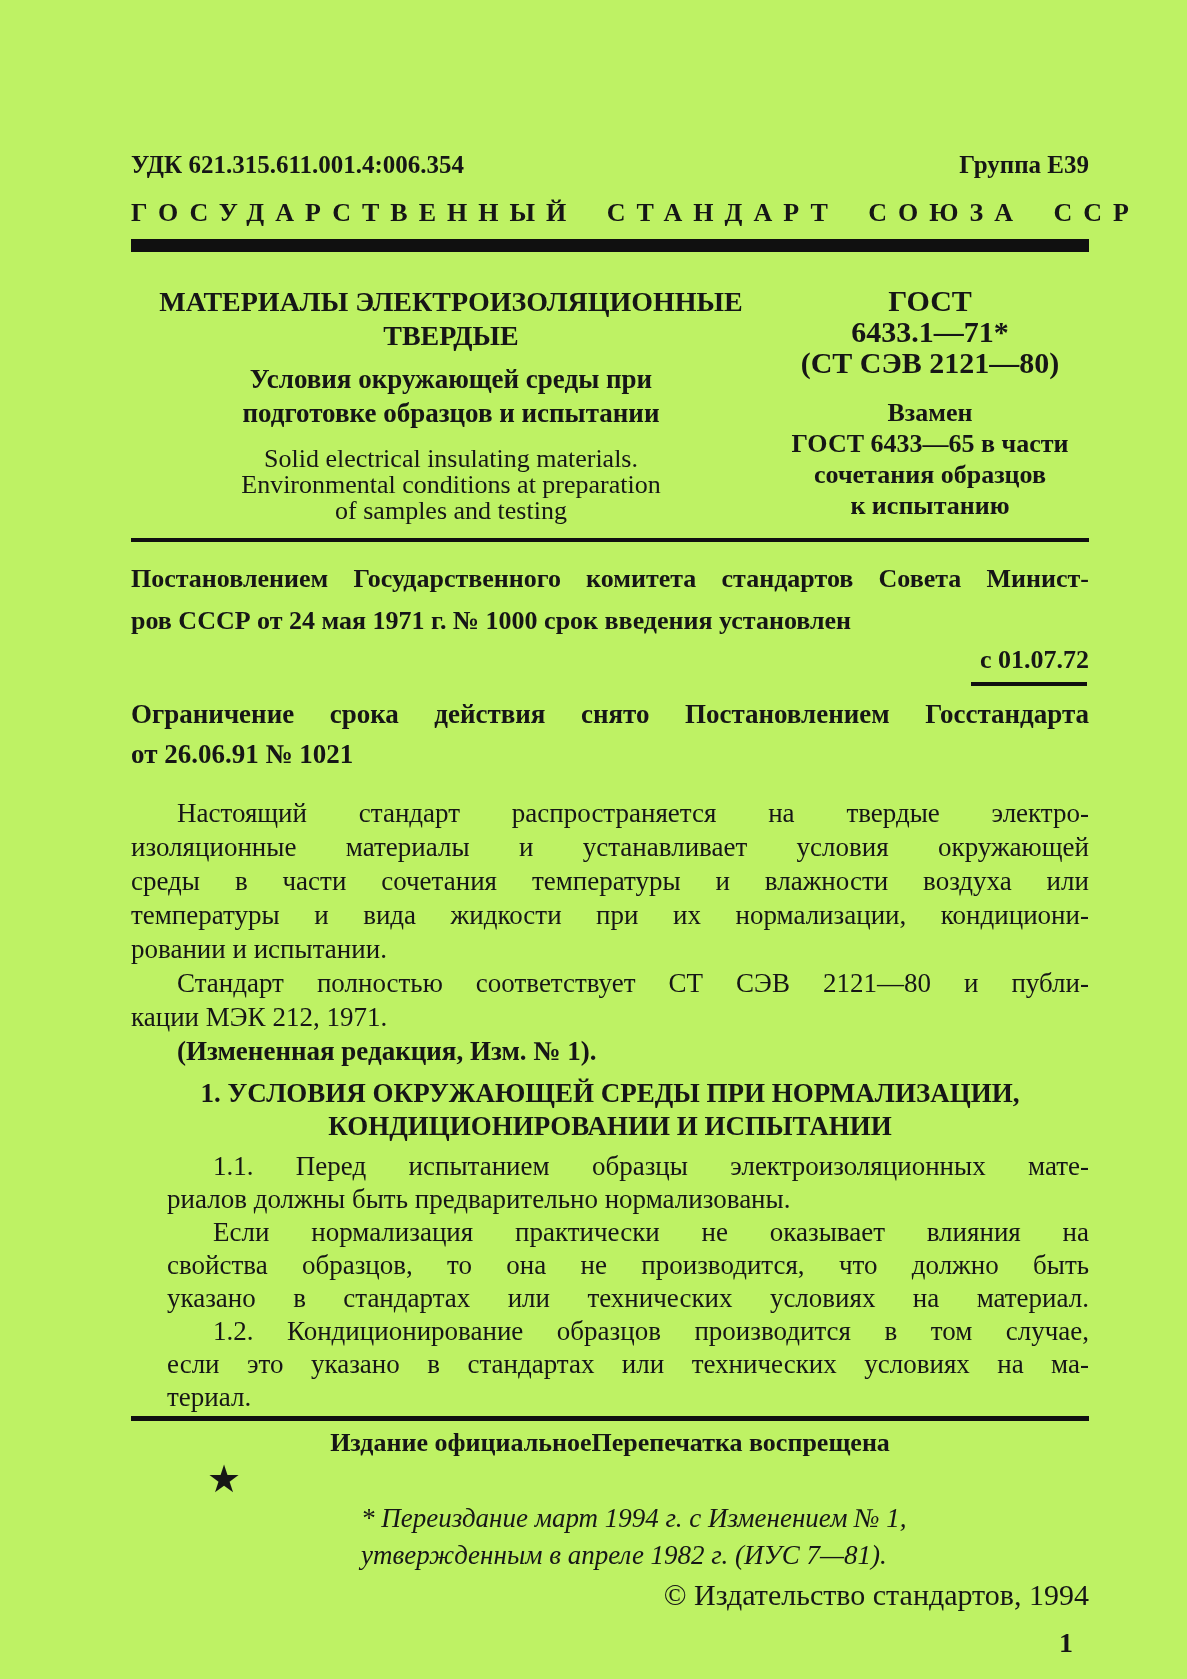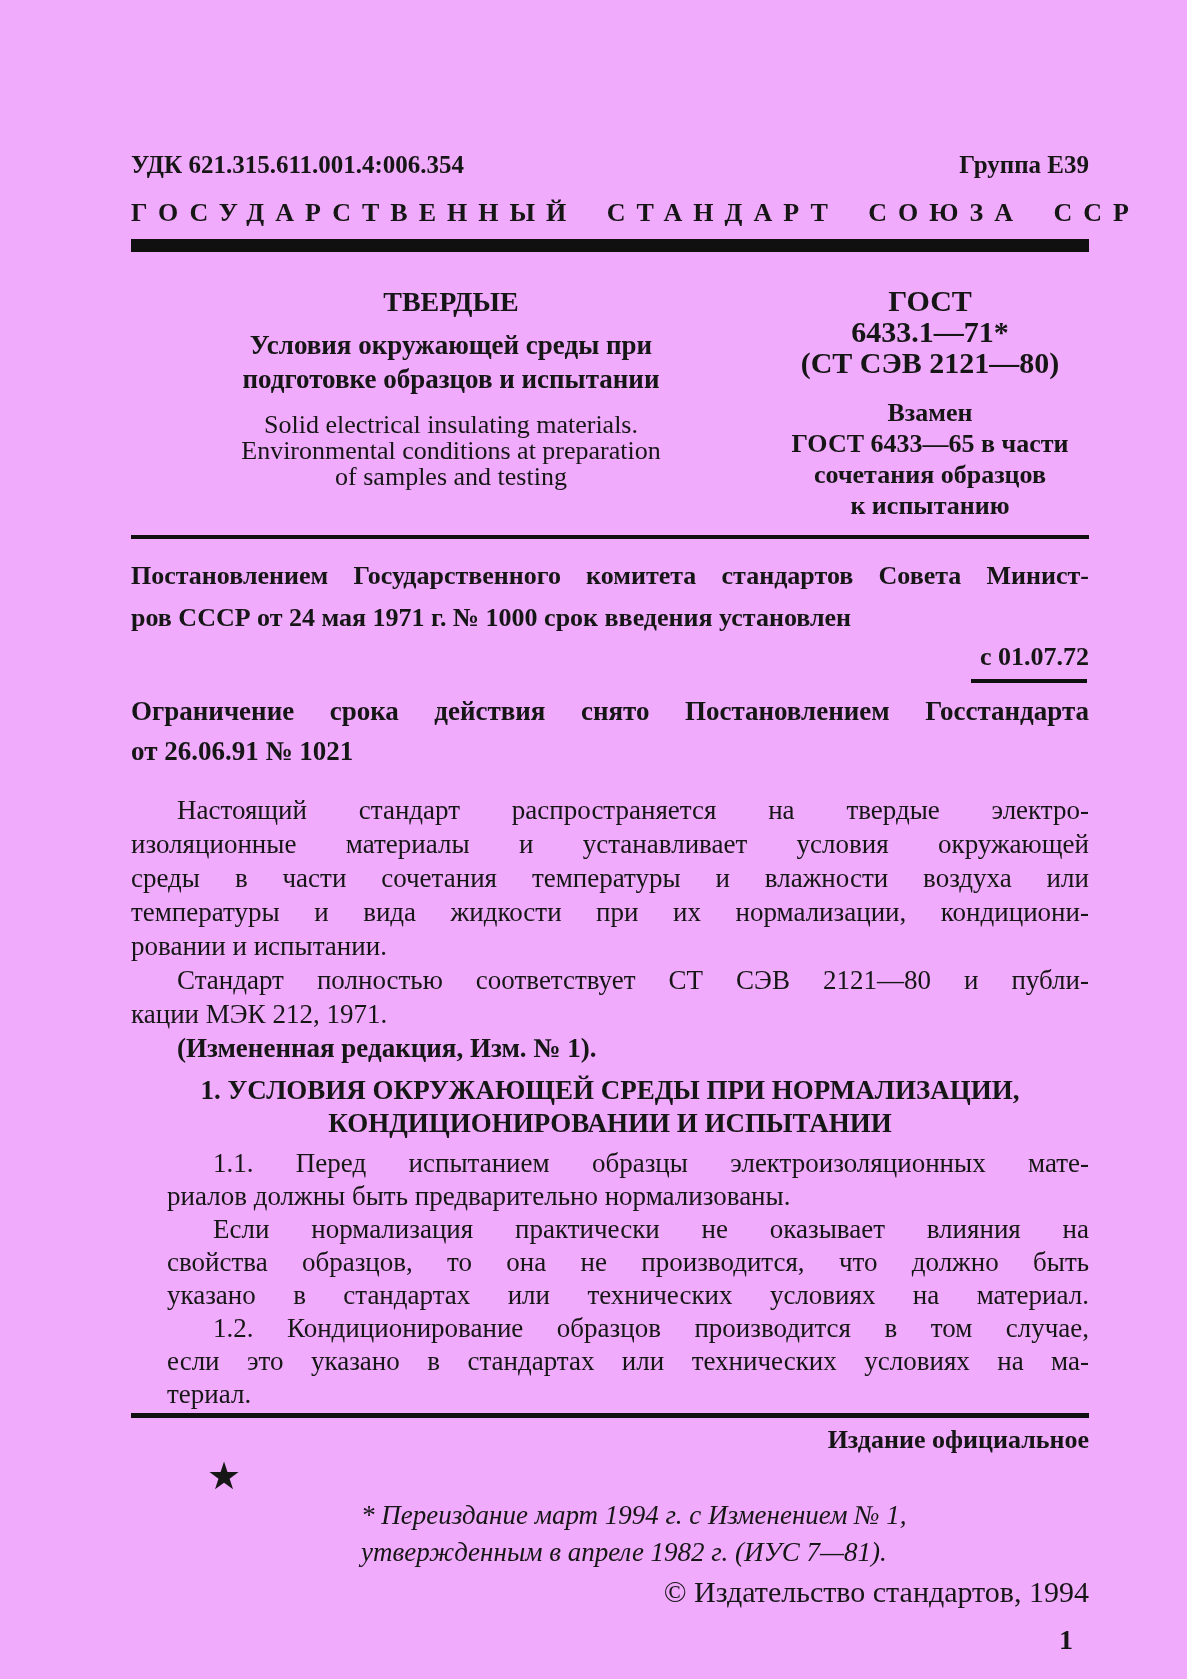--- a/index.html
+++ b/index.html
@@ -1,21 +1,21 @@
 <!DOCTYPE html>
 <html lang="ru"><head>
 <meta charset="utf-8">
 <style>
   html, body { margin: 0; padding: 0; background: #888; }
   .page {
     position: relative;
     width: 1187px;
     height: 1679px;
     margin: 0 auto;
-    background: #f0abfc;
+    background: #bef264;
     color: #161616;
     font-family: "Liberation Serif", "DejaVu Serif", serif;
     overflow: hidden;
   }
   .content {
     position: absolute;
     left: 131px;
     top: 0;
     width: 958px;
   }
@@ -91,21 +91,21 @@
   .section-heading > div { text-align: center; }
   .sec-body { margin-top: 7px; }
   
   .lines-justify > div { text-align: justify; text-align-last: justify; }
   .lines-justify > div:last-child { text-align-last: left; }
   .lines-justify-all > div { text-align: justify; text-align-last: justify; }
   .indent-first > div:first-child { text-indent: 46px; }
   
   .footer-rule { height: 5px; background: #101010; margin-top: 2px; }
   .footer-row {
-    display: flex; justify-content: flex-end;
+    display: flex; justify-content: center;
     margin-top: 7px;
     font-weight: bold; font-size: 26px; line-height: 30px;
   }
   .star {
     margin-top: 2px; margin-left: 76px;
     font-size: 38px; line-height: 38px;
     font-family: "DejaVu Sans", sans-serif;
   }
   .reissue-note {
     margin-top: 2px; margin-left: 230px;
@@ -136,20 +136,21 @@
       <span>Группа Е39</span>
     </div>
 
     <div class="state-heading">ГОСУДАРСТВЕННЫЙ СТАНДАРТ СОЮЗА ССР</div>
 
     <div class="bar"></div>
 
     <div class="title-section">
       <div class="title-left">
         <div class="title-ru">
+            <div>МАТЕРИАЛЫ ЭЛЕКТРОИЗОЛЯЦИОННЫЕ</div>
             <div>ТВЕРДЫЕ</div>
           </div>
         <div class="subtitle-ru">
             <div>Условия окружающей среды при</div>
             <div>подготовке образцов и испытании</div>
           </div>
         <div class="title-en">
             <div>Solid electrical insulating materials.</div>
             <div>Environmental conditions at preparation</div>
             <div>of samples and testing</div>
@@ -219,20 +220,21 @@
     <div class="body-para tight lines-justify indent-first">
         <div>1.2. Кондиционирование образцов производится в том случае,</div>
         <div>если это указано в стандартах или технических условиях на ма-</div>
         <div>териал.</div>
       </div>
 
     <div class="footer-rule"></div>
 
     <div class="footer-row">
       <span>Издание официальное</span>
+      <span>Перепечатка воспрещена</span>
     </div>
 
     <div class="star">★</div>
 
     <div class="reissue-note">
         <div>* Переиздание март 1994 г. с Изменением № 1,</div>
         <div>утвержденным в апреле 1982 г. (ИУС 7—81).</div>
       </div>
 
     <div class="copyright">© Издательство стандартов, 1994</div>

